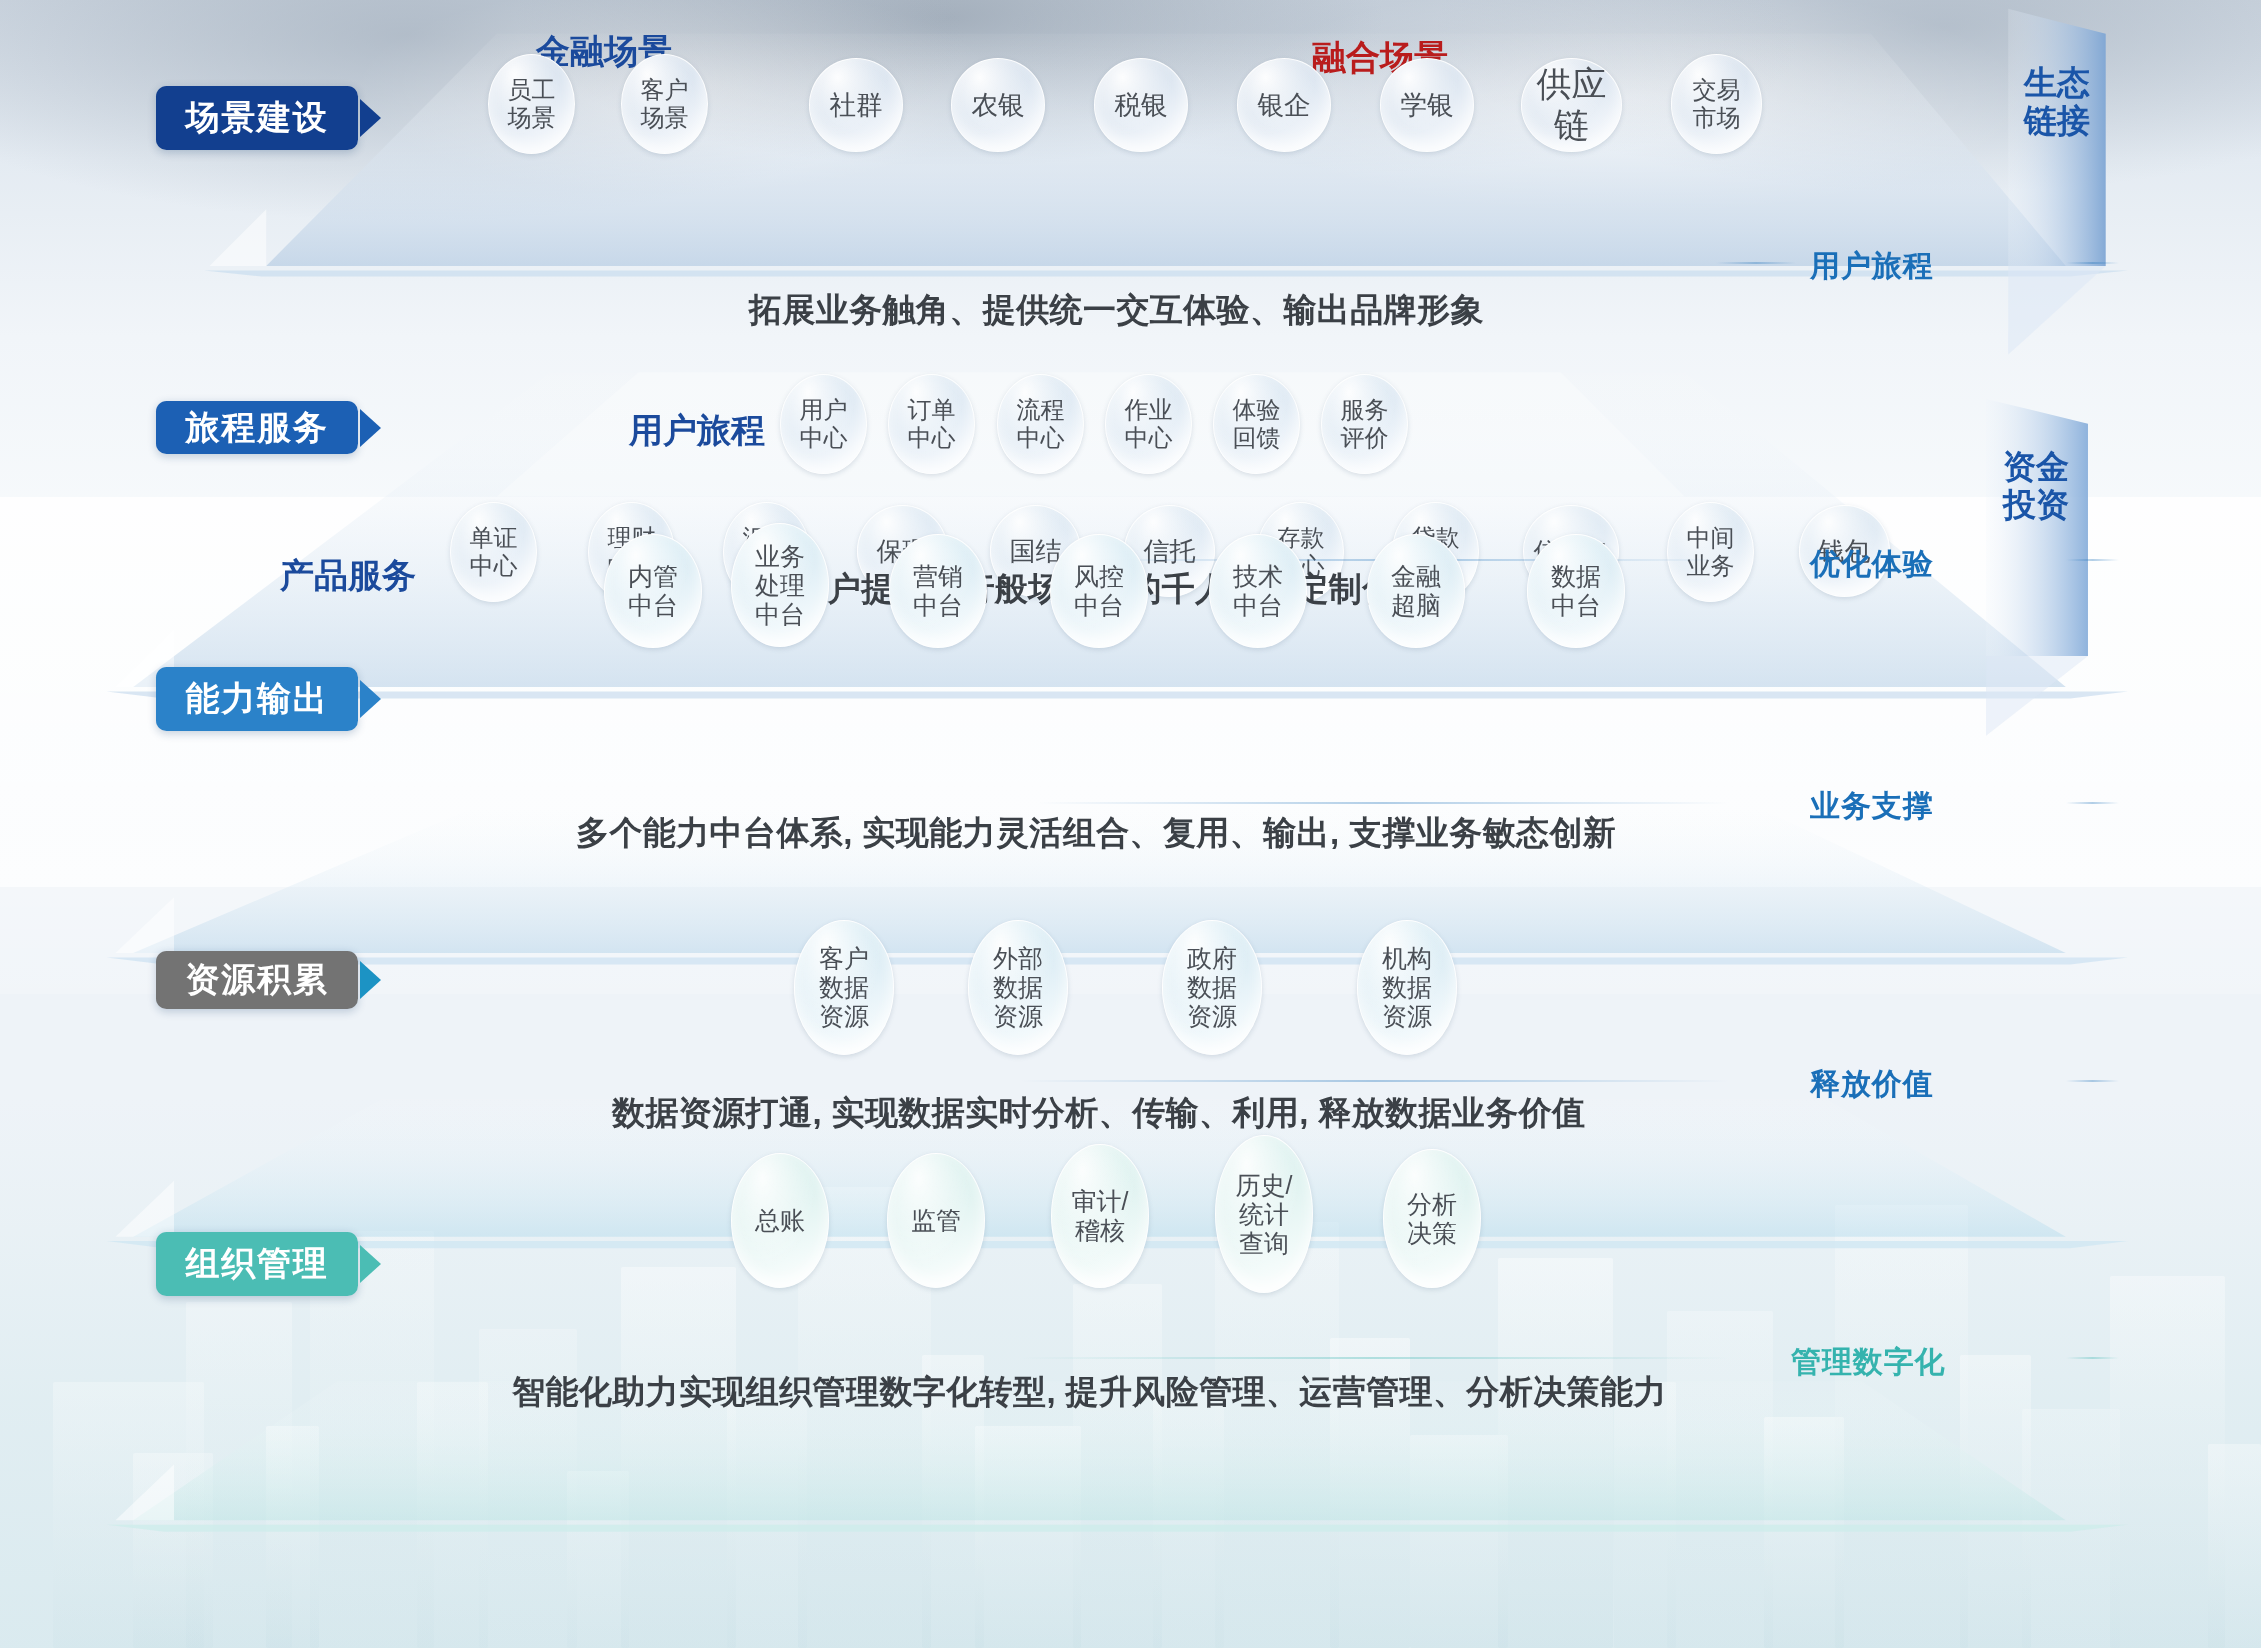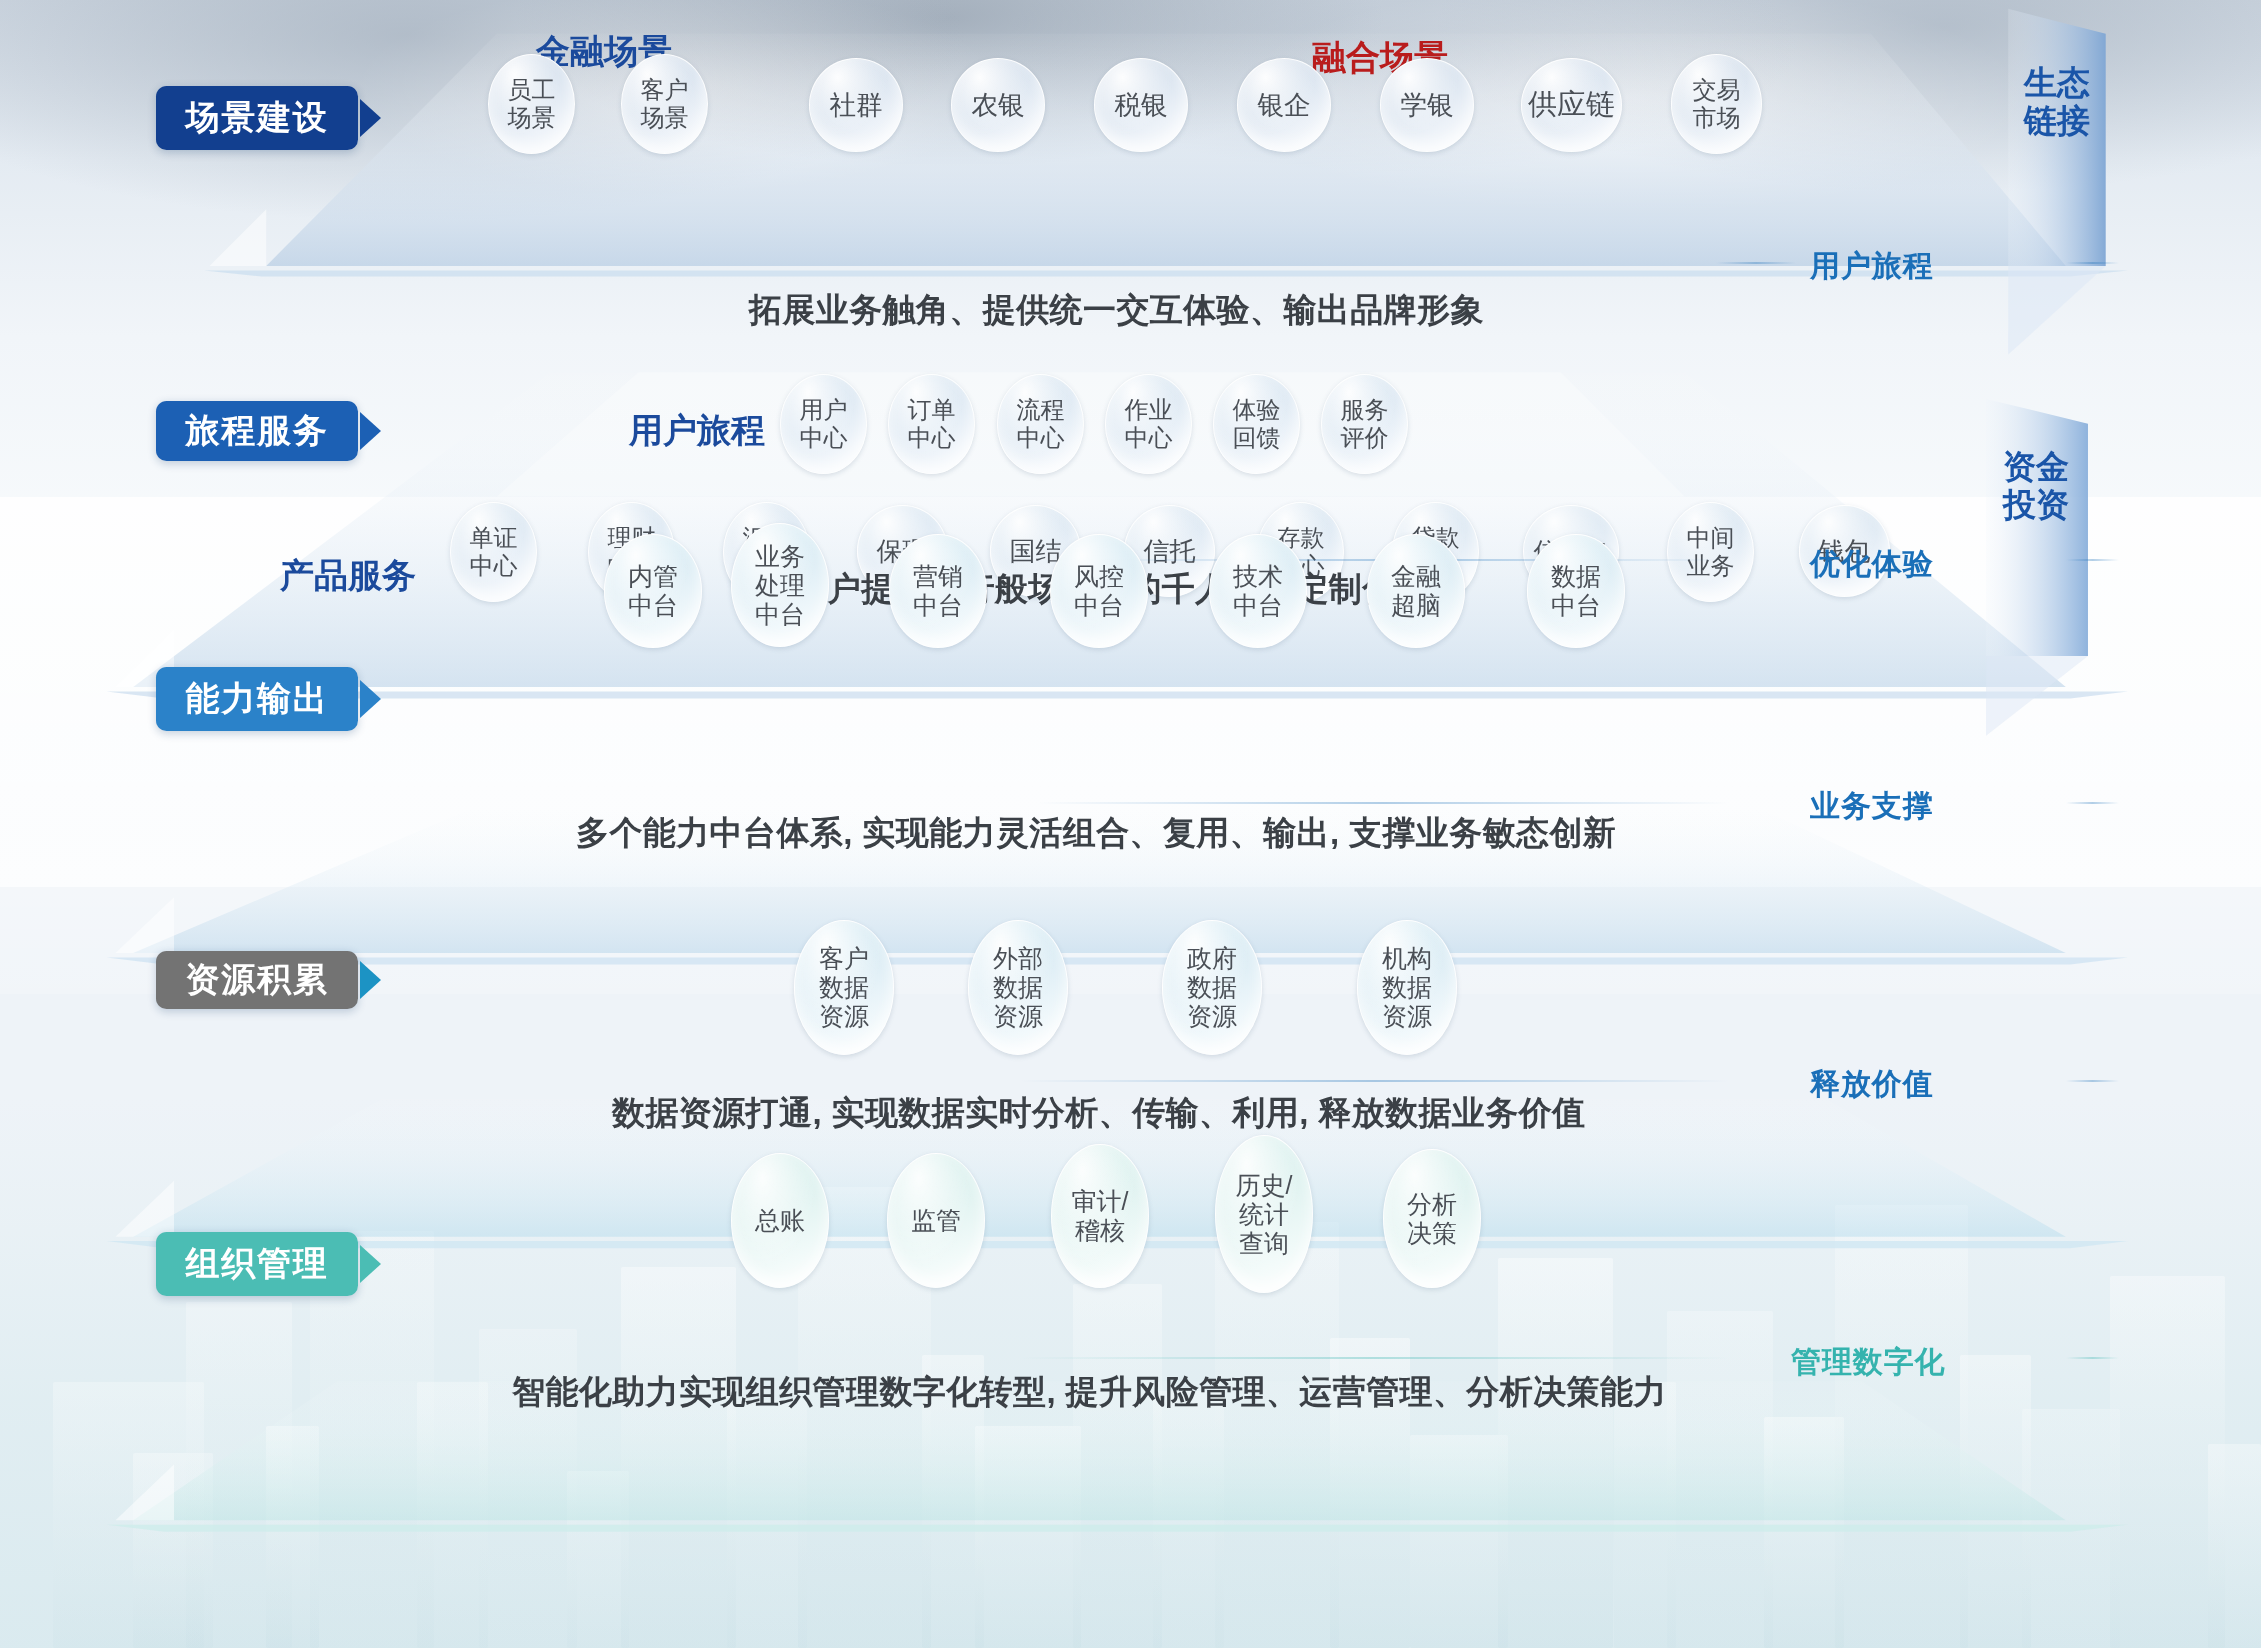--- a/index.html
+++ b/index.html
@@ -218,36 +218,36 @@
     </div>
     <div class="bub blue" style="left:1094px;top:58px;width:92px;height:92px;font-size:26.6px;color:#4a4f56;">
       <span class="bt" style="white-space:pre-line;">税银</span>
     </div>
     <div class="bub blue" style="left:1237px;top:58px;width:92px;height:92px;font-size:26.6px;color:#4a4f56;">
       <span class="bt" style="white-space:pre-line;">银企</span>
     </div>
     <div class="bub blue" style="left:1380px;top:58px;width:92px;height:92px;font-size:26.6px;color:#4a4f56;">
       <span class="bt" style="white-space:pre-line;">学银</span>
     </div>
-    <div class="bub blue" style="left:1521px;top:58px;width:99px;height:92px;font-size:29px;color:#4a4f56;">
+    <div class="bub blue" style="left:1521px;top:58px;width:99px;height:92px;font-size:35px;color:#4a4f56;">
       <span class="bt" style="white-space:pre-line;">供应链</span>
     </div>
     <div class="bub blue" style="left:1671px;top:54px;width:89px;height:98px;font-size:24px;color:#4a4f56;">
       <span class="bt" style="white-space:pre-line;">交易
 市场</span>
     </div>
     <div class="rtab" style="left:2011px;top:64px;width:92px;">
       <span class="tabtext" style="left:0;top:0;width:92px;font-size:33px;">生态
 链接</span>
     </div>
     <div class="rule" style="left:1716px;top:262px;width:80px;background:linear-gradient(90deg, rgba(168,200,228,0), #1a6fb855, rgba(168,200,228,0));"></div>
     <div class="rule" style="left:2066px;top:262px;width:53px;background:linear-gradient(90deg, rgba(168,200,228,0), #1a6fb855, rgba(168,200,228,0));"></div>
     <div class="outcome" style="left:1810px;top:246px;font-size:30px;color:#1a6fb8;">用户旅程</div>
     <div class="cap" style="left:749px;top:288px;font-size:33px;color:#3b4046;">拓展业务触角、提供统一交互体验、输出品牌形象</div>
-    <div class="chip" style="left:156px;top:401px;width:202px;height:60px;background:#1c60b4;font-size:34px;">
+    <div class="chip" style="left:156px;top:401px;width:202px;height:53px;background:#1c60b4;font-size:34px;">
       <span>旅程服务</span>
       <span class="nub" style="border-left:21px solid #1c60b4;"></span>
     </div>
     <div class="ghead" style="left:597px;top:408px;font-size:34px;color:#1b4a9c;margin-left:32px;">用户旅程</div>
     <div class="ghead" style="left:280px;top:553px;font-size:34px;color:#1b4a9c;">产品服务</div>
     <div class="bub lightblue" style="left:780px;top:374px;width:85px;height:98px;font-size:24px;color:#4a4f56;">
       <span class="bt" style="white-space:pre-line;">用户
 中心</span>
     </div>
     <div class="bub lightblue" style="left:888px;top:374px;width:85px;height:98px;font-size:24px;color:#4a4f56;">

